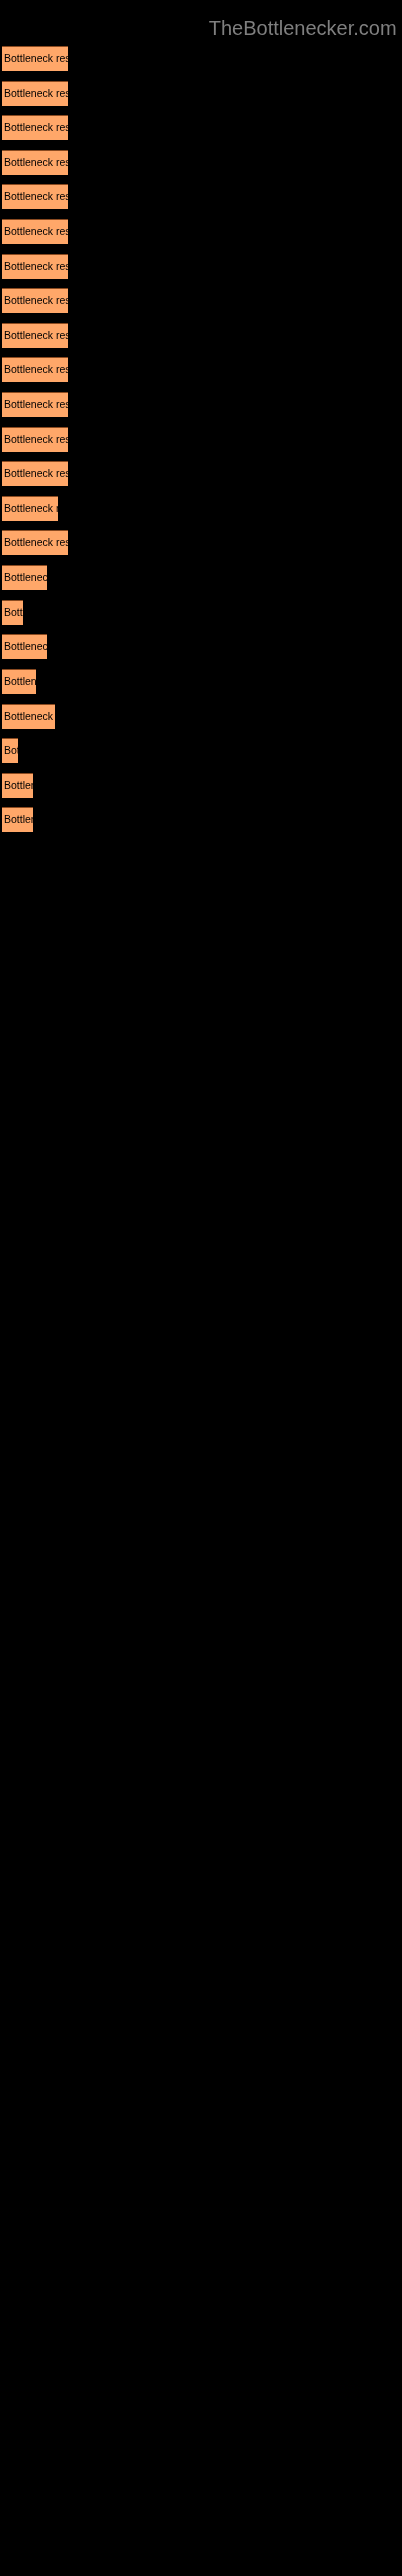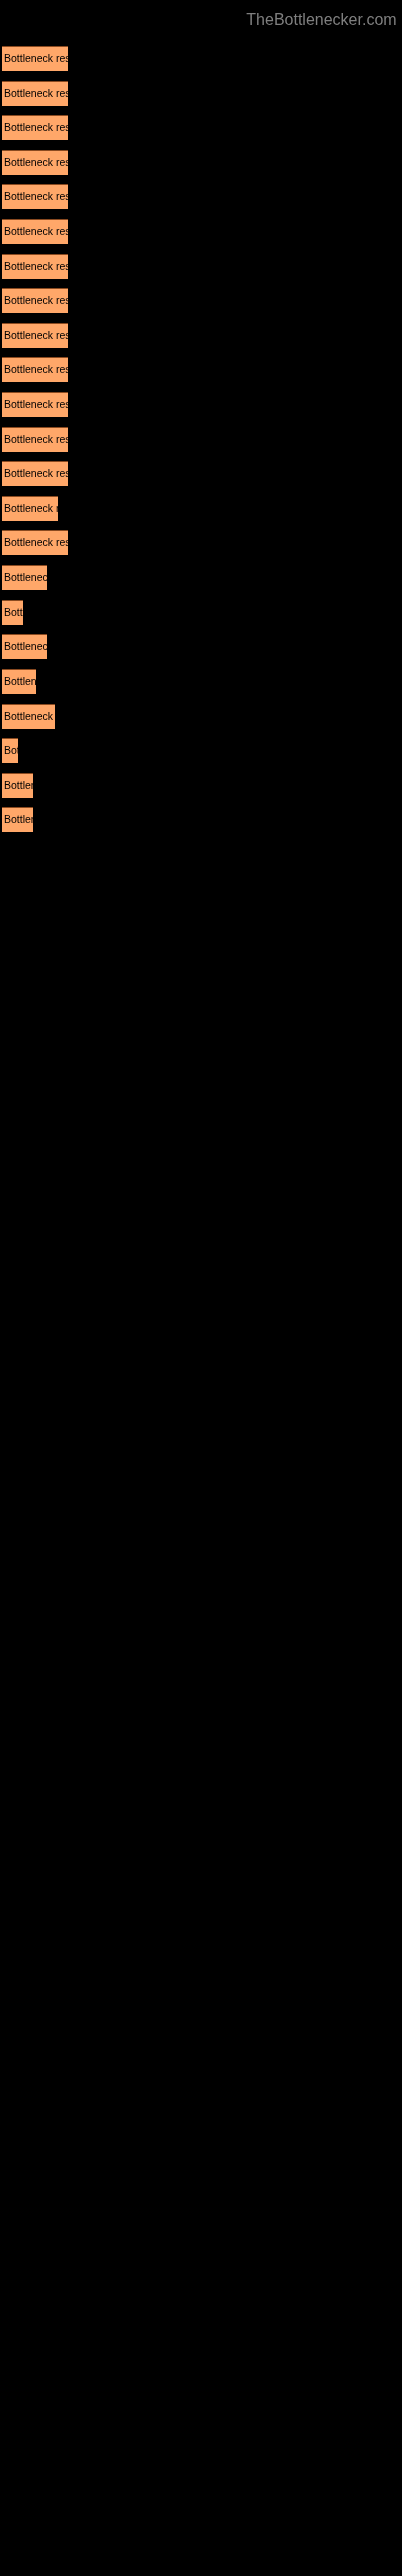--- a/index.html
+++ b/index.html
@@ -18,23 +18,23 @@
     position: absolute;
     left: 0;
     top: 0;
     width: 403px;
     height: 2576px;
     background: #000000;
   }
   #site-title {
     position: absolute;
     right: 6.4px;
-    top: 9px;
+    top: 18px;
     color: #7f7f7f;
-    font-size: 16px;
+    font-size: 20px;
     line-height: 21px;
     letter-spacing: 0px;
     white-space: nowrap;
     font-family: "Liberation Sans", sans-serif;
   }
   #bars-layer {
     position: absolute;
     left: 0;
     top: 0;
     width: 403px;

